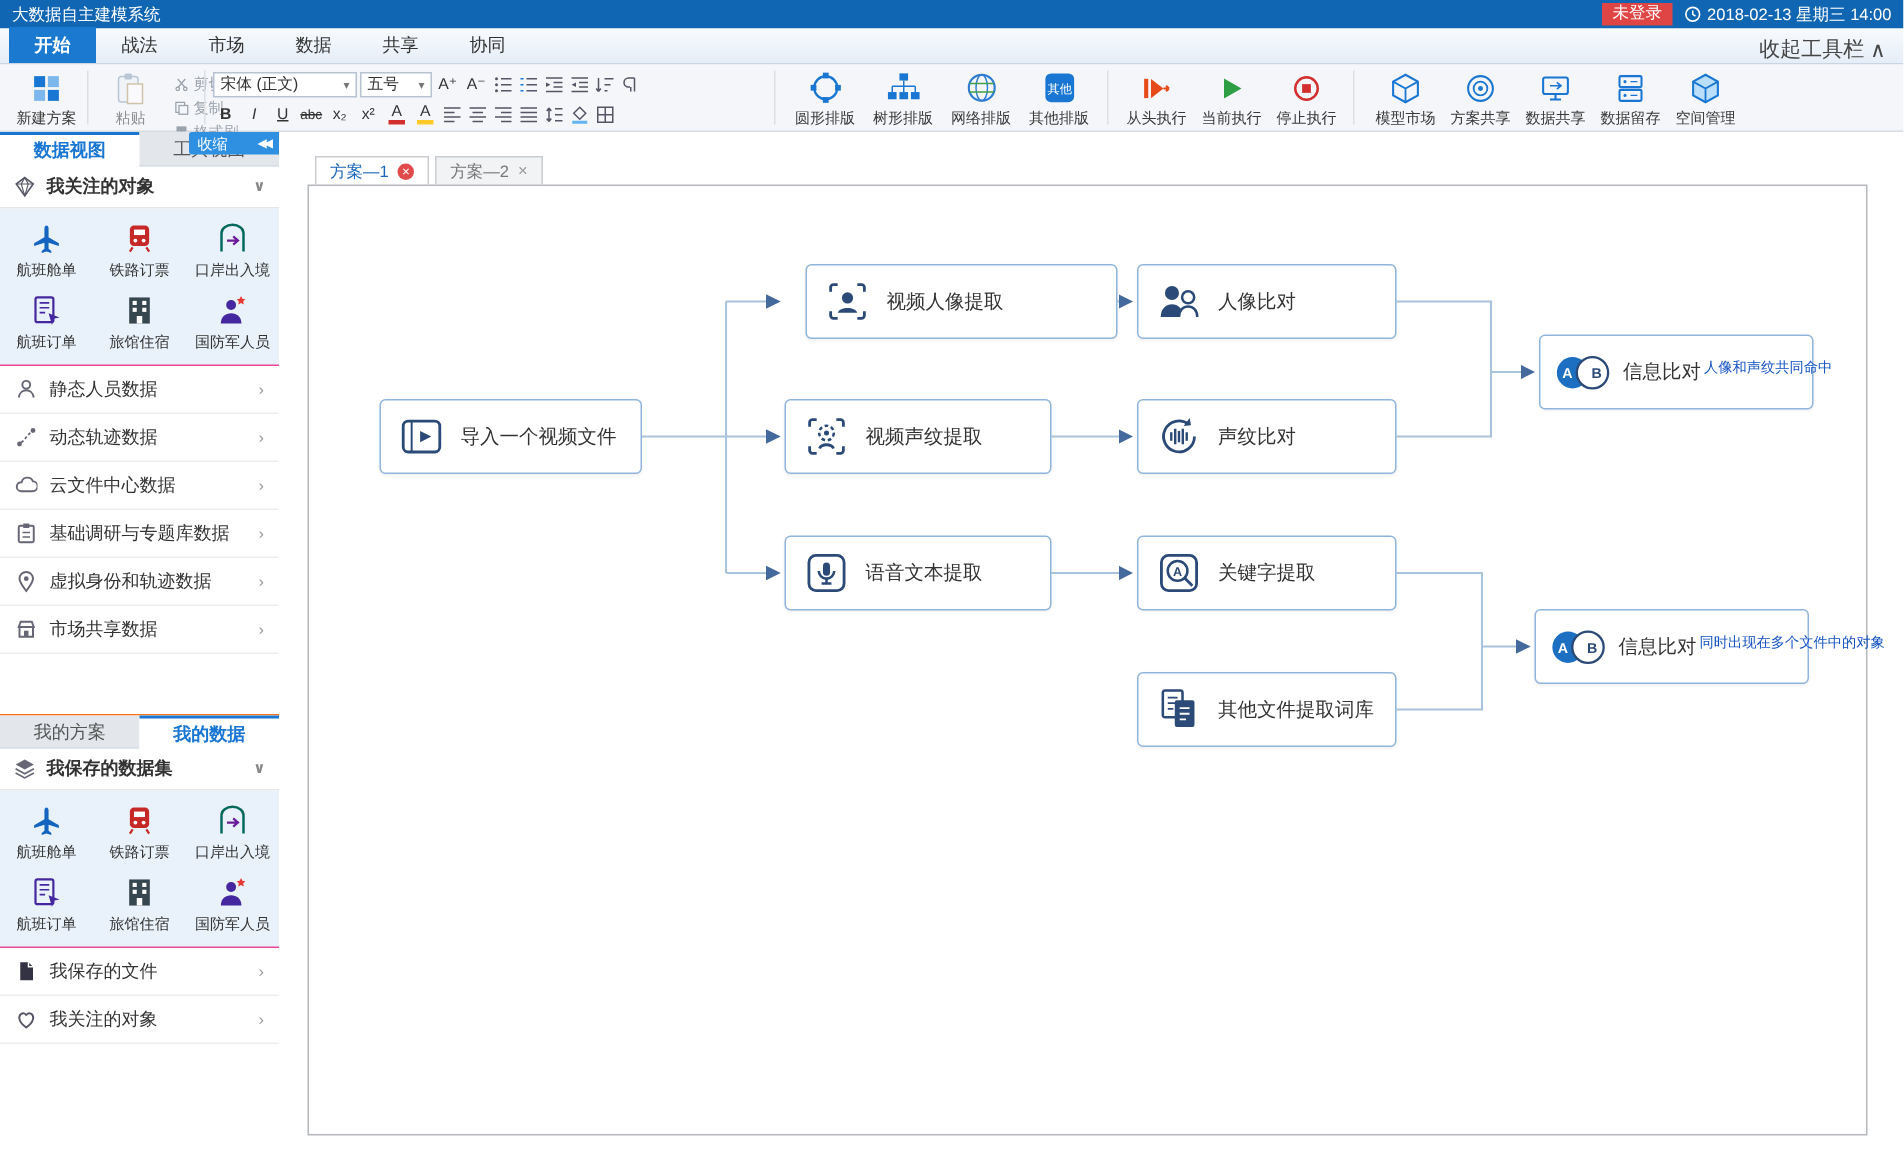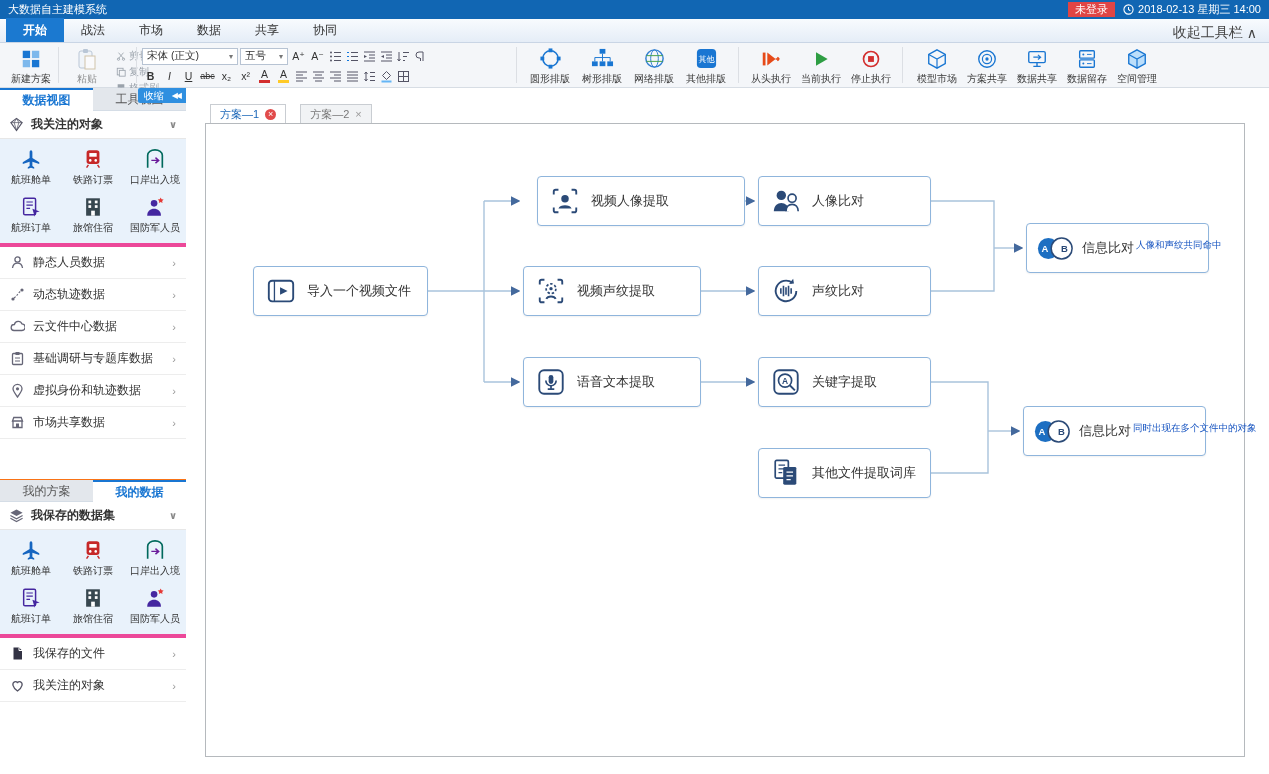--- a/index.html
+++ b/index.html
@@ -31,36 +31,36 @@
 .sbtn.b{font-weight:bold}
 .sbtn.i{font-style:italic}
 .sbtn.u{text-decoration:underline}
 .sbtn.st{text-decoration:line-through;font-size:9px}
 .colorbar{display:flex;flex-direction:column;align-items:center;line-height:1}
 .colorbar .bar{width:11px;height:3px;margin-top:1px}
 .caret{font-size:8px;color:#777}
 .mi{width:15px;height:15px;display:flex;align-items:center;justify-content:center;cursor:pointer}
 
 .sidebar{position:absolute;left:0;top:88px;width:186px;height:628px;background:#fff;font-size:12px}
-.collapse-btn{position:absolute;right:0;top:0;height:15px;background:#2f8fe0;color:#fff;font-size:10px;display:flex;align-items:center;gap:8px;padding:0 6px;border-radius:2px 0 0 2px;cursor:pointer}
+.collapse-btn{position:absolute;right:0;top:0;height:15px;background:#2f8fe0;color:#fff;font-size:10px;display:flex;align-items:center;gap:20px;padding:0 6px;border-radius:2px 0 0 2px;cursor:pointer}
 .collapse-btn .arrows{font-size:8px;letter-spacing:-2px}
 .view-tabs{display:flex;height:23px}
 .vtab{flex:1;text-align:center;line-height:23px;background:#e3e7ec;color:#555;cursor:pointer;border-bottom:1px solid #d5dde6}
 .vtab.active{background:#fff;color:#1976d2;font-weight:bold;border-top:2px solid #1976d2;line-height:20px;border-bottom:none}
 .sec-header{display:flex;align-items:center;gap:7px;height:28px;padding:0 9px;border-bottom:1px solid #e7e7e7;font-weight:bold;cursor:pointer;background:#fff}
 .sec-header .chev{margin-left:auto;color:#888;font-size:10px}
-.dgrid{display:grid;grid-template-columns:repeat(3,1fr);background:#e9f2fb;padding:3px 0 5px;border-bottom:4px solid #ec4899}
+.dgrid{display:grid;grid-template-columns:repeat(3,1fr);background:#e9f2fb;padding:3px 0 5px;border-bottom:1px solid #ec4899}
 .dcell{display:flex;flex-direction:column;align-items:center;gap:3px;padding:6px 0 3px;cursor:pointer}
 .dlabel{font-size:10px;color:#333;white-space:nowrap}
 .srow{display:flex;align-items:center;gap:8px;height:32px;padding:0 10px;border-bottom:1px solid #ededed;cursor:pointer;background:#fff}
 .srow .chev{margin-left:auto;color:#999;font-size:11px}
 .my-tabs{display:flex;height:23px;margin-top:40px;border-top:1px solid #f97316}
 
 .canvas-wrap{position:absolute;left:205px;top:104px;width:1040px;height:653px}
-.canvas-tabs{display:flex;gap:14px;height:19px;padding-left:5px}
+.canvas-tabs{display:flex;gap:4px;height:19px;padding-left:5px}
 .ctab{display:flex;align-items:center;gap:6px;padding:0 9px;font-size:11px;border:1px solid #c9cdd2;border-bottom:none;background:#f1f3f5;color:#777;cursor:pointer}
 .ctab.active{background:#fff;color:#1a66b8}
 .ctab .close{font-size:11px;color:#999;cursor:pointer;line-height:1}
 .ctab .close.red{background:#e14b4b;color:#fff;width:11px;height:11px;border-radius:50%;display:flex;align-items:center;justify-content:center;font-size:9px}
 .canvas{position:absolute;left:0;top:19px;width:1040px;height:634px;border:1px solid #b5b9bd;background:#fff}
 .node{position:absolute;height:50px;background:#fff;border:1px solid #8fb5dc;border-radius:4px;display:flex;align-items:center;gap:11px;padding:0 12px;cursor:pointer;box-shadow:0 1px 2px rgba(0,0,0,.06)}
 .nlabel{font-size:13px;color:#333;white-space:nowrap}
 .ninfo{display:flex;flex-direction:row;gap:2px}
 .nnote{font-size:9.5px;color:#1553c0;white-space:nowrap}
 .wires{position:absolute;left:0;top:0;pointer-events:none}

